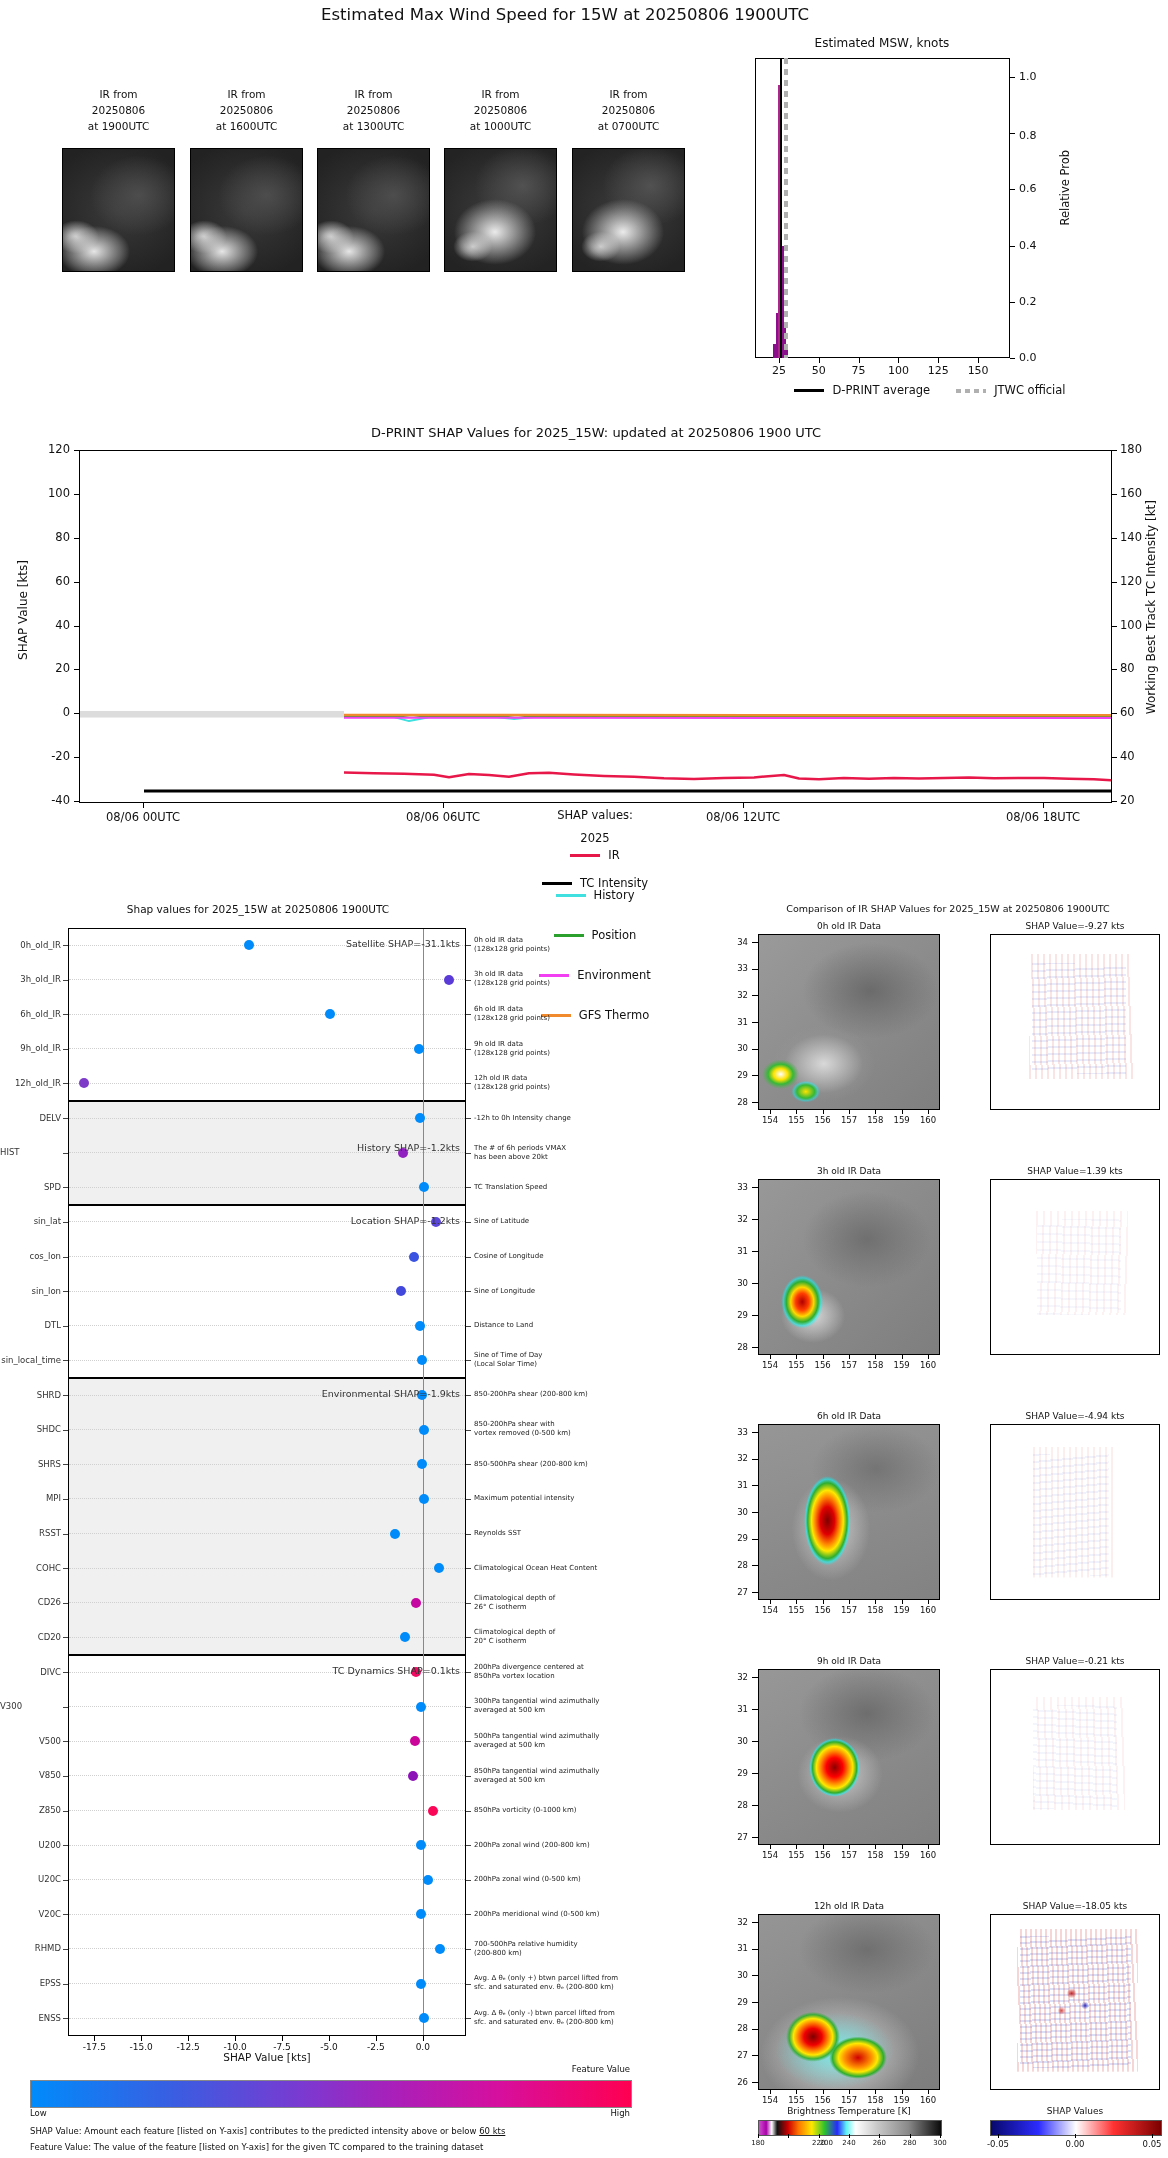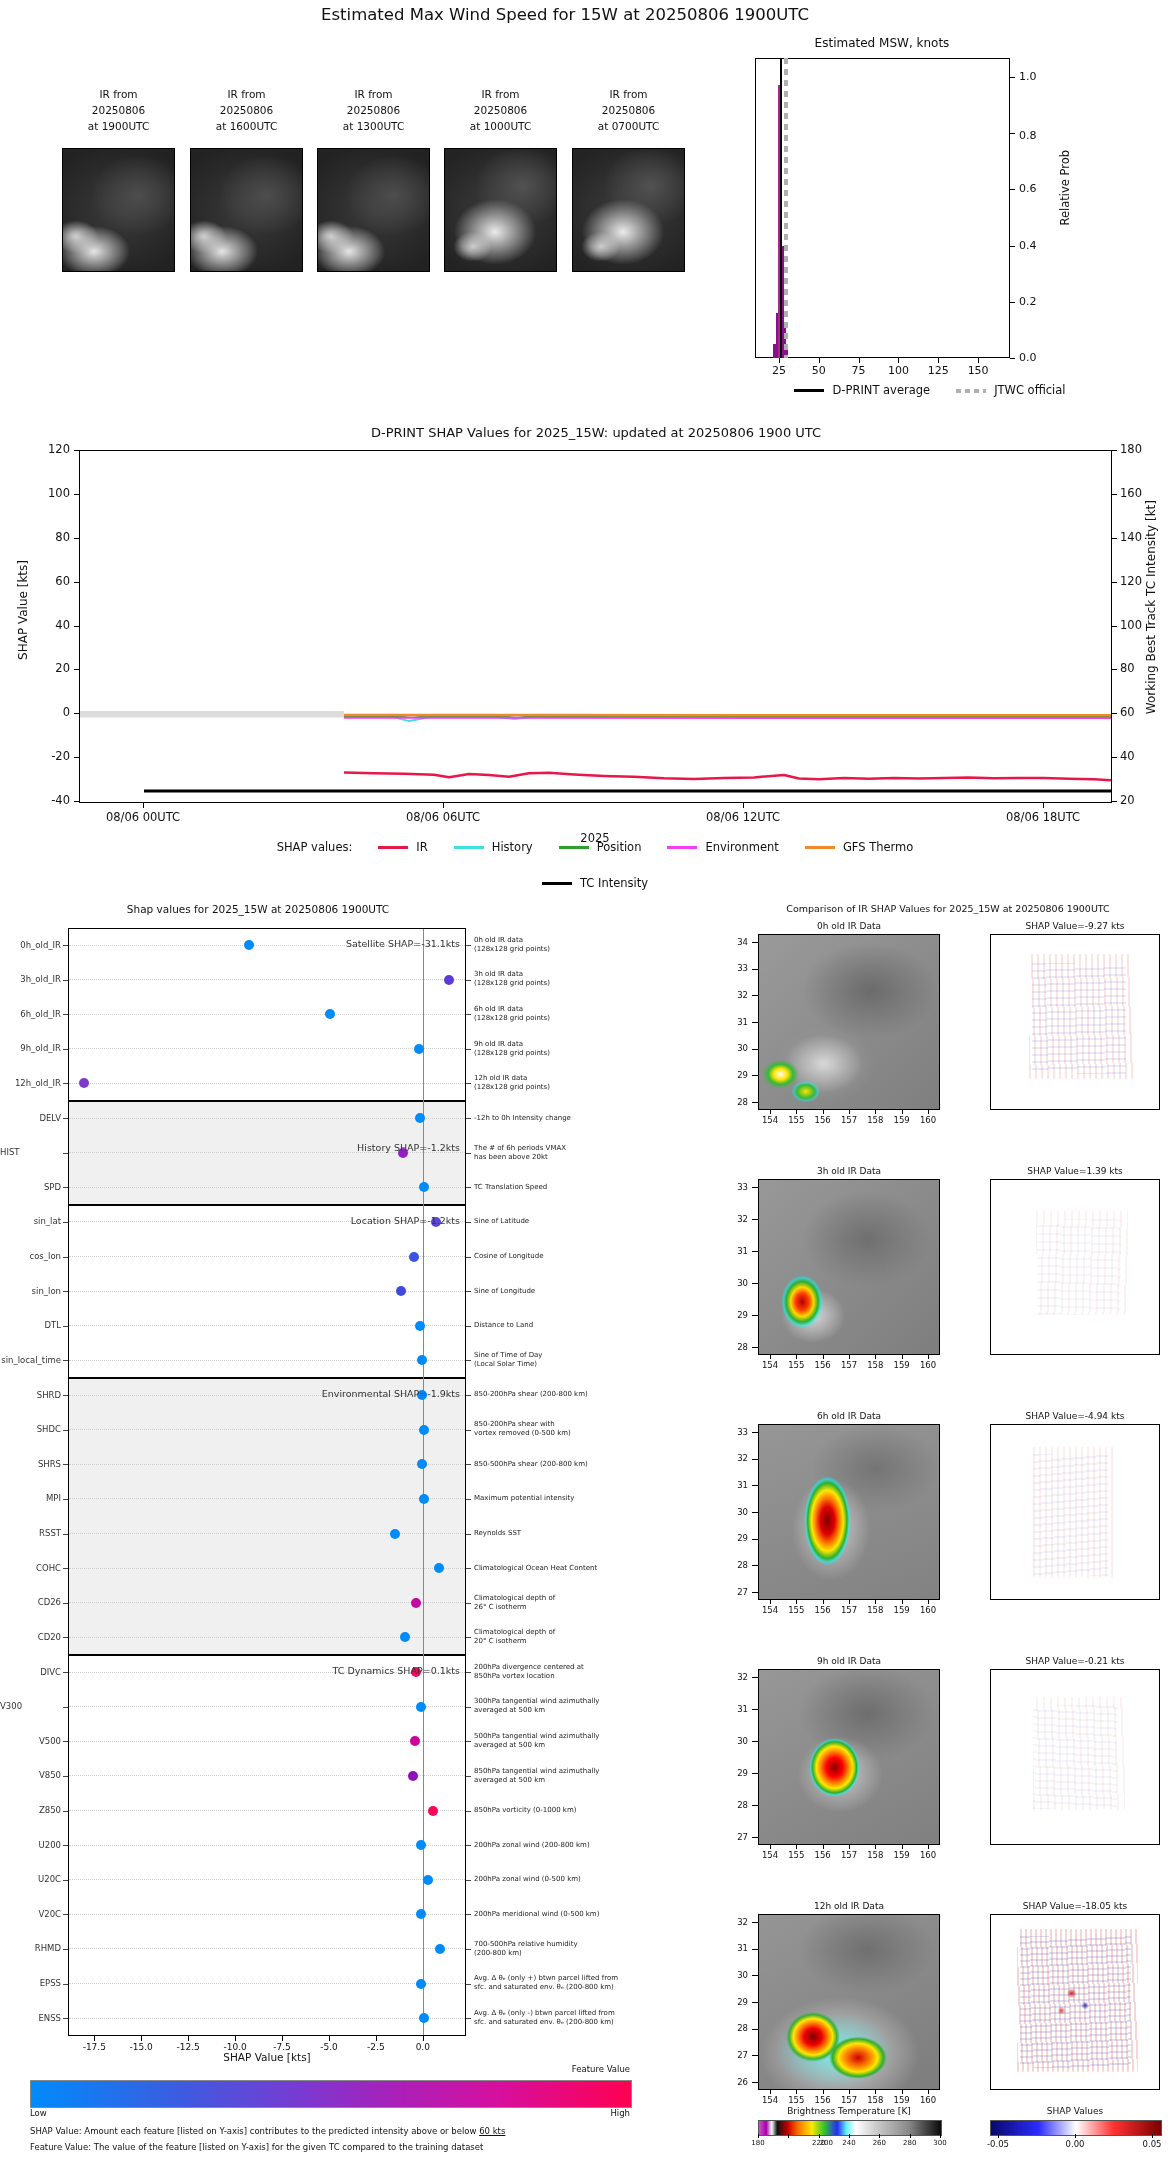--- a/index.html
+++ b/index.html
@@ -214,21 +214,21 @@
     <div style="position: absolute; left: 1112px; top: 801px; width: 5px; height: 1px; background: rgb(0, 0, 0);"></div>
     <div class="t" style="position: absolute; left: 1120px; top: 793px; font-size: 11.5px;">20</div>
     <div style="position: absolute; left: 143px; top: 803px; width: 1px; height: 5px; background: rgb(0, 0, 0);"></div>
     <div class="t ctr" style="position: absolute; left: 143px; top: 810px; font-size: 11.5px;">08/06 00UTC</div>
     <div style="position: absolute; left: 443px; top: 803px; width: 1px; height: 5px; background: rgb(0, 0, 0);"></div>
     <div class="t ctr" style="position: absolute; left: 443px; top: 810px; font-size: 11.5px;">08/06 06UTC</div>
     <div style="position: absolute; left: 743px; top: 803px; width: 1px; height: 5px; background: rgb(0, 0, 0);"></div>
     <div class="t ctr" style="position: absolute; left: 743px; top: 810px; font-size: 11.5px;">08/06 12UTC</div>
     <div style="position: absolute; left: 1043px; top: 803px; width: 1px; height: 5px; background: rgb(0, 0, 0);"></div>
     <div class="t ctr" style="position: absolute; left: 1043px; top: 810px; font-size: 11.5px;">08/06 18UTC</div>
-    <div class="legrow" style="position: absolute; left: 180px; top: 840px; width: 830px;">
+    <div class="legrow" style="position: absolute; left: 180px; top: 808px; width: 830px; flex-direction: column;">
       <span>SHAP values:</span>
       <div style="position: static; white-space: nowrap;"><span class="sw" style="background: rgb(232, 23, 74);"></span><span>IR</span></div>
       <div style="position: static; white-space: nowrap;"><span class="sw" style="background: rgb(64, 224, 224);"></span><span>History</span></div>
       <div style="position: static; white-space: nowrap;"><span class="sw" style="background: rgb(44, 160, 44);"></span><span>Position</span></div>
       <div style="position: static; white-space: nowrap;"><span class="sw" style="background: rgb(242, 63, 242);"></span><span>Environment</span></div>
       <div style="position: static; white-space: nowrap;"><span class="sw" style="background: rgb(240, 138, 45);"></span><span>GFS Thermo</span></div>
     </div>
     <div class="legrow" style="position: absolute; left: 180px; top: 876px; width: 830px;">
       <div style="position: static; white-space: nowrap;"><span class="sw" style="background: rgb(0, 0, 0);"></span><span>TC Intensity</span></div>
     </div>

